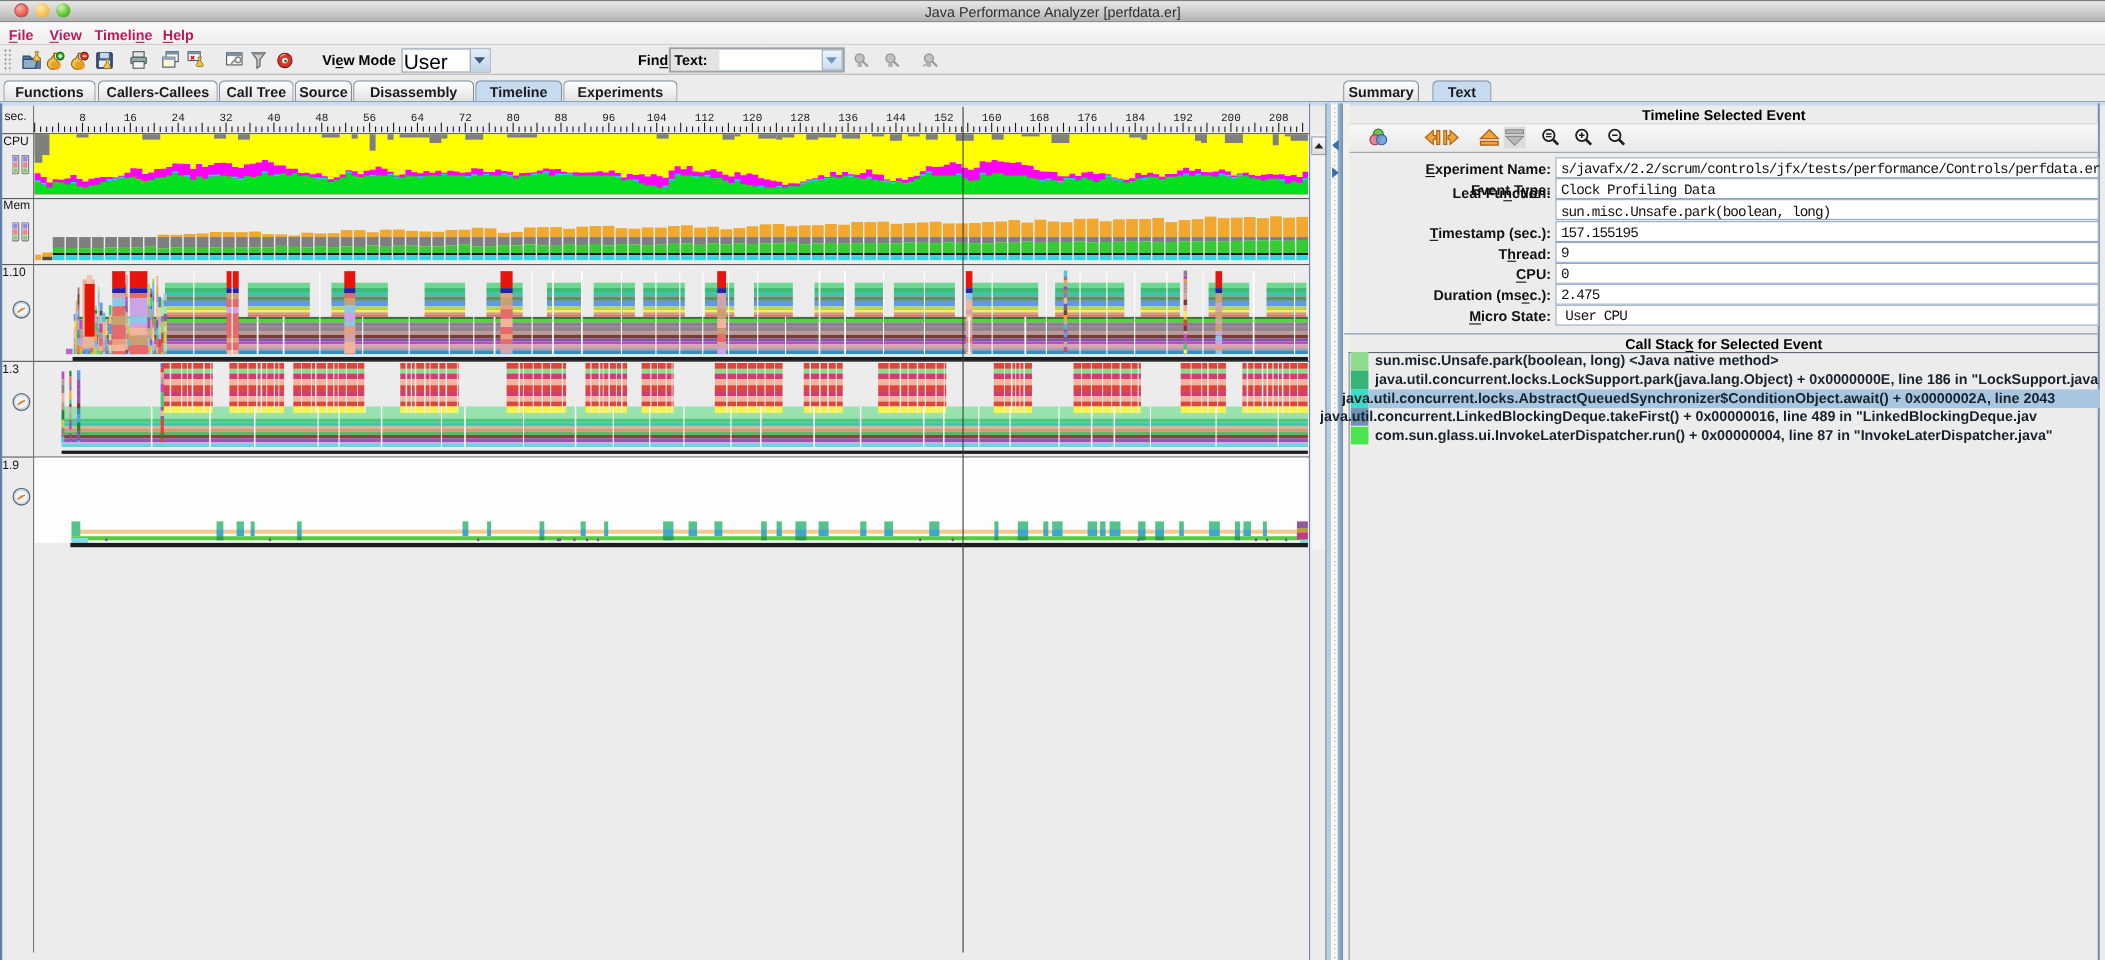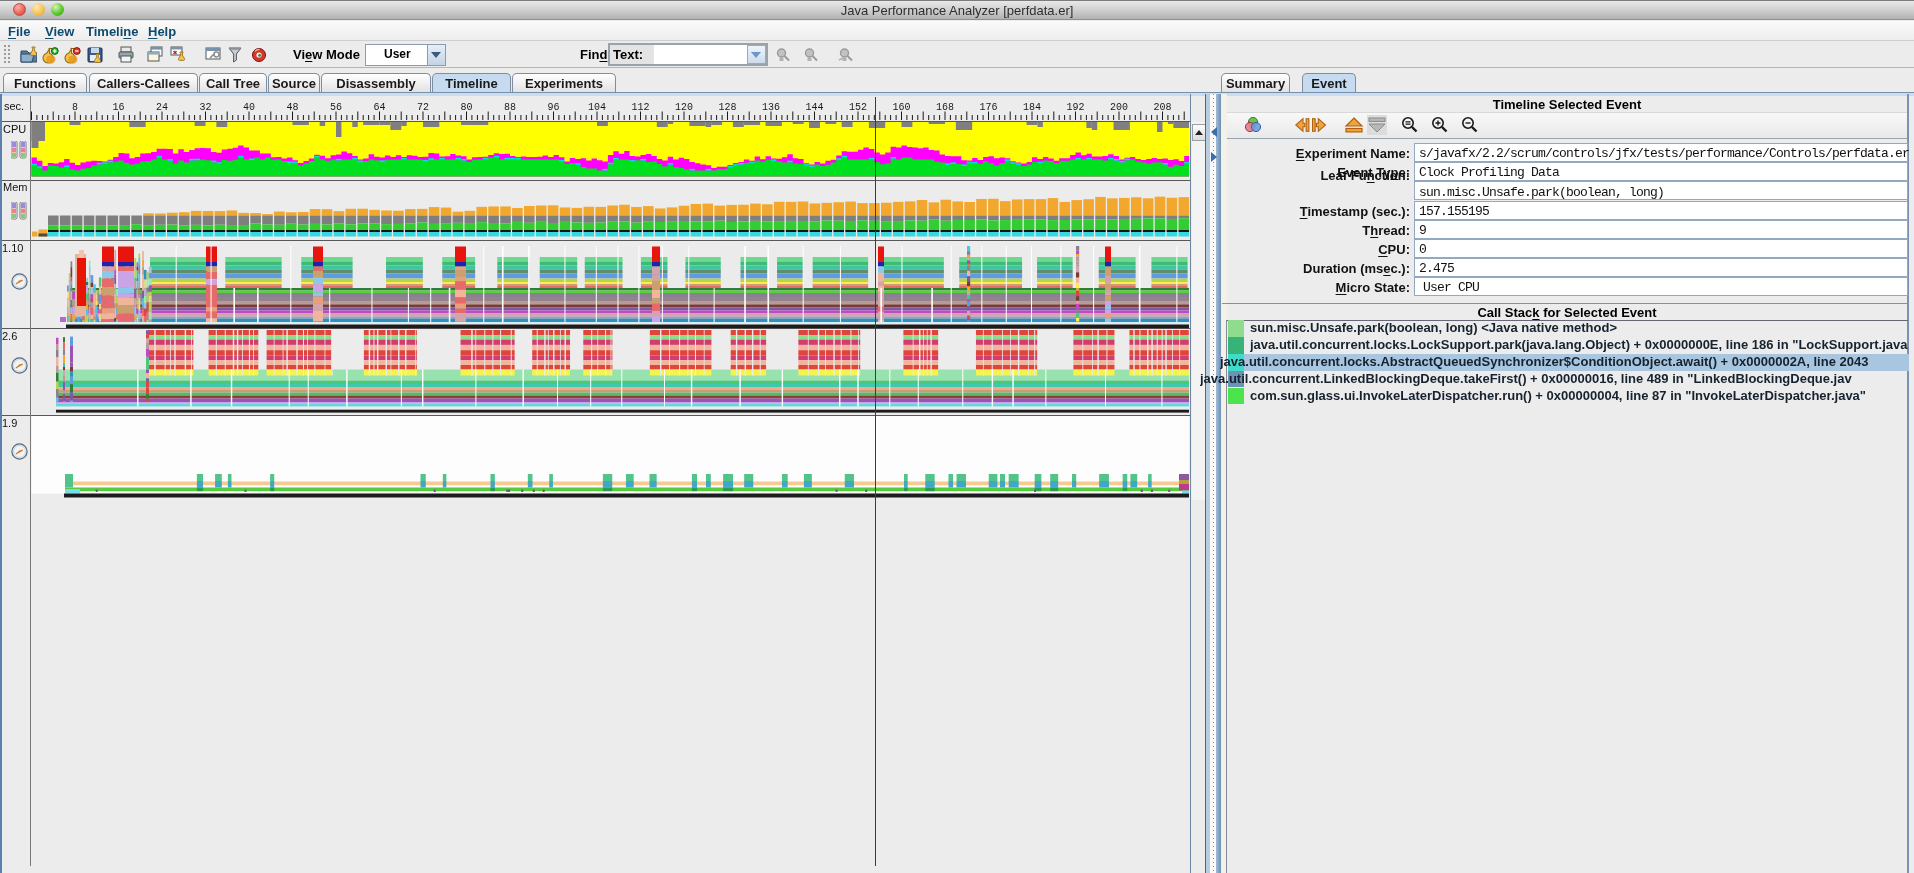--- a/index.html
+++ b/index.html
@@ -3,21 +3,21 @@
 
 *{margin:0;padding:0;box-sizing:border-box}
 html,body{width:1914px;height:873px;overflow:hidden}
 body{font-family:"Liberation Sans",sans-serif;background:#ececec;position:relative}
 .abs{position:absolute}
 .b{font-weight:bold}
 #titlebar{left:0;top:0;width:1914px;height:20px;background:linear-gradient(#e8e8e8,#cdcdcd 55%,#b2b2b2);border-top:1px solid #7c7c7c;border-bottom:1px solid #8f8f8f}
 #title{width:100%;text-align:center;top:3px;font-size:13px;color:#2e2e2e}
 .light{width:13px;height:13px;border-radius:50%;top:3px}
 #menubar{left:0;top:21px;width:1914px;height:20px;background:linear-gradient(#fafafa,#ededed);border-bottom:1px solid #cfcfcf}
-.menu{top:24px;font-size:13px;font-weight:bold;color:#0c4a6e}
+.menu{top:24px;font-size:13px;font-weight:bold;color:#be185d}
 #toolbar{left:0;top:41px;width:1914px;height:27px;background:#ececec;border-bottom:1px solid #b5b5b5}
 .ticon{top:46px;width:17px;height:18px}
 #grip{left:3px;top:44px;width:8px;height:21px;background-image:radial-gradient(#9a9a9a 28%,transparent 32%);background-size:4px 4px}
 .tab{top:73px;height:19px;font-size:13px;font-weight:bold;color:#1a1a1a;background:linear-gradient(#ffffff,#e2e2e2);border:1px solid #7e8da0;border-bottom:none;border-radius:5px 5px 0 0;text-align:center;line-height:19px}
 .tabsel{background:#c6daf0}
 #tabline1{left:0;top:92px;width:1914px;height:1px;background:#7791ad}
 #tabline2{left:0;top:93px;width:1914px;height:3px;background:#cbdcf0}
 .rowlbl{font-family:Liberation Sans, sans-serif;font-size:11px;color:#111}
 .flabel{font-size:13px;font-weight:bold;color:#111;text-align:right}
 .fval{font-family:"Liberation Mono",monospace;font-size:13px;letter-spacing:-.8px;color:#111;white-space:nowrap}
@@ -108,21 +108,21 @@
 <div class="abs ticon" style="left:251px"><svg width="17" height="18" viewBox="0 0 17 18">
       <g>
         <circle cx="8" cy="9" r="6.5" fill="#d8362a" stroke="#7a1408"></circle>
         <circle cx="8" cy="9" r="2.6" fill="#f4f4f4"></circle>
         <circle cx="8.6" cy="9.4" r="1.4" fill="#2e8c2e"></circle>
         <path d="M4 5.5c1-1.5 3-2.3 4.6-2.1" stroke="#f4b0a8" stroke-width="1.2" fill="none"></path>
       </g>
     </svg></div>
 <div class="abs" style="left:293px;top:47px;font-size:13px;font-weight:bold">Vi<u>e</u>w Mode</div>
 <div class="abs" style="left:365px;top:44px;width:81px;height:22px;background:#fff;border:1px solid #8a9ab0"></div>
-<div class="abs" style="left:384px;top:47px;font-size:12px;font-weight:bold">User</div>
+<div class="abs" style="left:367px;top:47px;font-size:19px;font-weight:normal">User</div>
 <div class="abs" style="left:427px;top:45px;width:18px;height:20px;background:linear-gradient(#e6eef8,#c2d4e8);border-left:1px solid #8a9ab0"></div>
 <div class="abs" style="left:431px;top:52px;width:0;height:0;border-left:5px solid transparent;border-right:5px solid transparent;border-top:6px solid #3c5a7a"></div>
 <div class="abs" style="left:580px;top:47px;font-size:13px;font-weight:bold">Fin<u>d</u></div>
 <div class="abs" style="left:608px;top:43px;width:160px;height:23px;background:#fff;border:2px solid #9aa2aa"></div>
 <div class="abs" style="left:610px;top:45px;width:44px;height:19px;background:#e4e4e4"></div>
 <div class="abs" style="left:613px;top:47px;font-size:13px;font-weight:bold">Text:</div>
 <div class="abs" style="left:747px;top:45px;width:19px;height:19px;background:linear-gradient(#eef4fa,#ccdcec);border:1px solid #9ab"></div>
 <div class="abs" style="left:751px;top:52px;width:0;height:0;border-left:5px solid transparent;border-right:5px solid transparent;border-top:6px solid #6c96c4"></div>
 <div class="abs" style="left:775px;top:47px"><svg width="18" height="18" viewBox="0 0 18 18">
       <g>
@@ -147,36 +147,36 @@
       </g>
     </svg></div>
 <div class="abs tab" style="left:3px;width:84px">Functions</div>
 <div class="abs tab" style="left:89px;width:109px">Callers-Callees</div>
 <div class="abs tab" style="left:199px;width:68px">Call Tree</div>
 <div class="abs tab" style="left:268px;width:52px">Source</div>
 <div class="abs tab" style="left:321px;width:110px">Disassembly</div>
 <div class="abs tab tabsel" style="left:432px;width:79px">Timeline</div>
 <div class="abs tab" style="left:512px;width:104px">Experiments</div>
 <div class="abs tab" style="left:1221px;width:69px">Summary</div>
-<div class="abs tab tabsel" style="left:1302px;width:54px">Event</div>
+<div class="abs tab tabsel" style="left:1302px;width:54px">Text</div>
 <div class="abs" id="tabline1"></div>
 <div class="abs" id="tabline2"></div>
 <div class="abs" style="left:0;top:94px;width:2px;height:779px;background:#5c7fae"></div>
 <div class="abs" style="left:2px;top:121px;width:1188px;height:1px;background:#585858"></div>
 <div class="abs" style="left:2px;top:179.5px;width:1188px;height:1px;background:#585858"></div>
 <div class="abs" style="left:2px;top:240px;width:1188px;height:1px;background:#585858"></div>
 <div class="abs" style="left:2px;top:328.3px;width:1188px;height:1px;background:#585858"></div>
 <div class="abs" style="left:2px;top:415px;width:1188px;height:1px;background:#585858"></div>
 <div class="abs" style="left:30px;top:96px;width:1px;height:770px;background:#787878"></div>
 <div class="abs" style="left:1190px;top:94px;width:1px;height:779px;background:#6e86a0"></div>
 <div class="abs rowlbl" style="left:4px;top:100px">sec.</div>
 <div class="abs rowlbl" style="left:3px;top:122.5px">CPU</div>
 <div class="abs rowlbl" style="left:3px;top:181px">Mem</div>
 <div class="abs rowlbl" style="left:2px;top:242px">1.10</div>
-<div class="abs rowlbl" style="left:2px;top:330px">2.6</div>
+<div class="abs rowlbl" style="left:2px;top:330px">1.3</div>
 <div class="abs rowlbl" style="left:2px;top:417px">1.9</div>
 <div class="abs" style="left:11px;top:141px"><svg width="16" height="18" viewBox="0 0 16 18">
       <g>
         <rect x="0" y="0" width="6" height="17" rx="1.5" fill="#fff" stroke="#777"></rect>
         <rect x="1" y="1" width="4" height="5" fill="#9a8ae0"></rect>
         <rect x="1" y="6.5" width="4" height="5" fill="#e8848c"></rect>
         <rect x="1" y="12" width="4" height="4" fill="#8cc87c"></rect>
         <rect x="9" y="0" width="6" height="17" rx="1.5" fill="#fff" stroke="#777"></rect>
         <rect x="10" y="1" width="4" height="5" fill="#9a8ae0"></rect>
         <rect x="10" y="6.5" width="4" height="5" fill="#e8848c"></rect>

